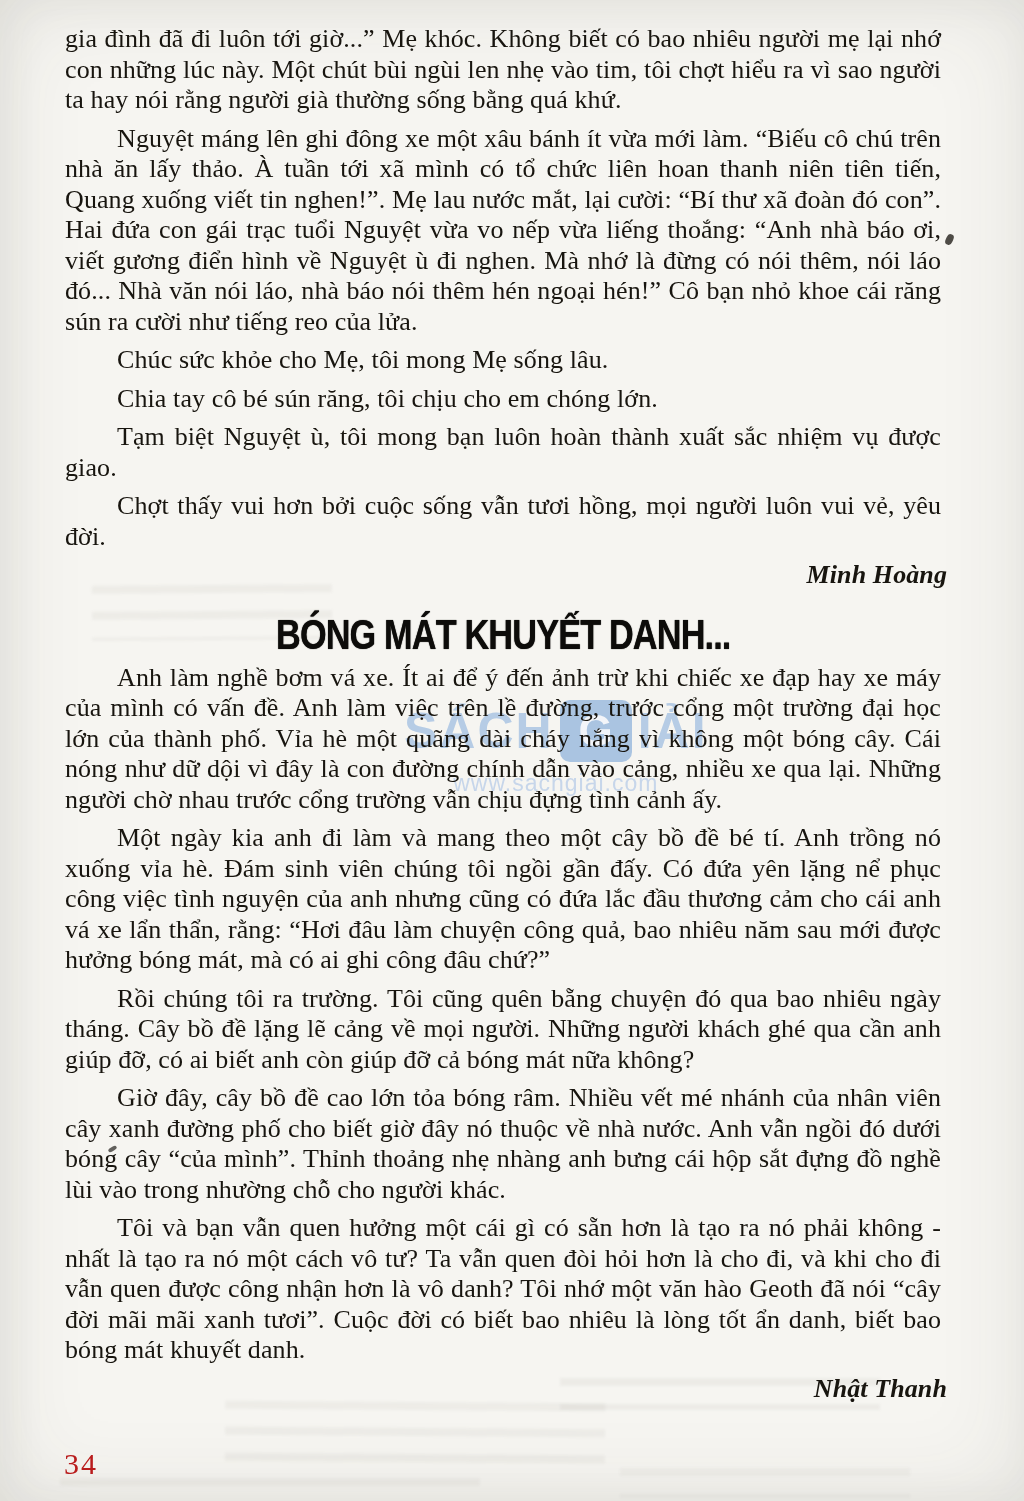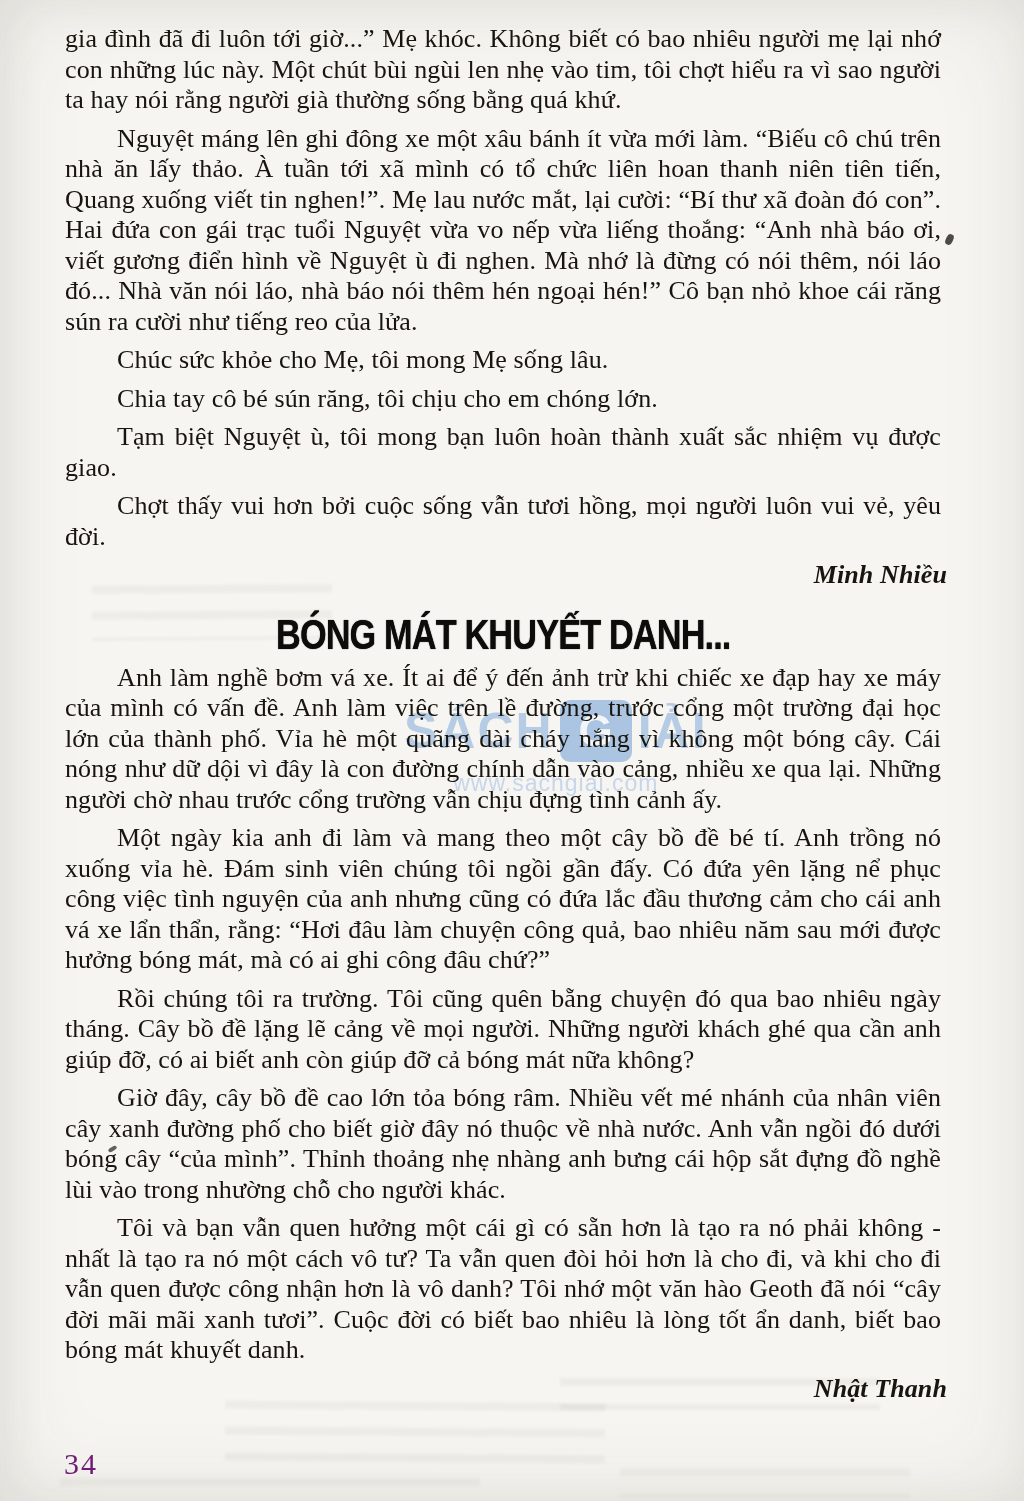--- a/index.html
+++ b/index.html
@@ -85,21 +85,21 @@
     letter-spacing:1px;
     color:#c2d3ea;
     opacity:0.9;
     text-align:center;
   }
   .text-column { z-index:1; }
   .page-number {
     position:absolute;
     left:64px; top:1447px;
     font-size:30px;
-    color:#701a75;
+    color:#b91c1c;
     letter-spacing:2px;
     z-index:1;
   }
 
   
   .smudge {
     position:absolute;
     z-index:0;
     filter:blur(1.4px);
     background:repeating-linear-gradient(180deg,
@@ -131,21 +131,21 @@
     <div class="wm-url">www.sachgiai.com</div>
   </div>
 
   <div class="text-column">
     <p class="para no-indent">gia đình đã đi luôn tới giờ...” Mẹ khóc. Không biết có bao nhiêu người mẹ lại nhớ con những lúc này. Một chút bùi ngùi len nhẹ vào tim, tôi chợt hiểu ra vì sao người ta hay nói rằng người già thường sống bằng quá khứ.</p>
     <p class="para">Nguyệt máng lên ghi đông xe một xâu bánh ít vừa mới làm. “Biếu cô chú trên nhà ăn lấy thảo. À tuần tới xã mình có tổ chức liên hoan thanh niên tiên tiến, Quang xuống viết tin nghen!”. Mẹ lau nước mắt, lại cười: “Bí thư xã đoàn đó con”. Hai đứa con gái trạc tuổi Nguyệt vừa vo nếp vừa liếng thoắng: “Anh nhà báo ơi, viết gương điển hình về Nguyệt ù đi nghen. Mà nhớ là đừng có nói thêm, nói láo đó... Nhà văn nói láo, nhà báo nói thêm hén ngoại hén!” Cô bạn nhỏ khoe cái răng sún ra cười như tiếng reo của lửa.</p>
     <p class="para">Chúc sức khỏe cho Mẹ, tôi mong Mẹ sống lâu.</p>
     <p class="para">Chia tay cô bé sún răng, tôi chịu cho em chóng lớn.</p>
     <p class="para">Tạm biệt Nguyệt ù, tôi mong bạn luôn hoàn thành xuất sắc nhiệm vụ được giao.</p>
     <p class="para">Chợt thấy vui hơn bởi cuộc sống vẫn tươi hồng, mọi người luôn vui vẻ, yêu đời.</p>
-    <p class="author">Minh Nhiều</p>
+    <p class="author">Minh Hoàng</p>
 
     <h1 class="title">
       <span class="title-inner">BÓNG MÁT KHUYẾT DANH...</span>
     </h1>
 
     <p class="para">Anh làm nghề bơm vá xe. Ít ai để ý đến ảnh trừ khi chiếc xe đạp hay xe máy của mình có vấn đề. Anh làm việc trên lề đường, trước cổng một trường đại học lớn của thành phố. Vỉa hè một quãng dài cháy nắng vì không một bóng cây. Cái nóng như dữ dội vì đây là con đường chính dẫn vào cảng, nhiều xe qua lại. Những người chờ nhau trước cổng trường vẫn chịu đựng tình cảnh ấy.</p>
     <p class="para">Một ngày kia anh đi làm và mang theo một cây bồ đề bé tí. Anh trồng nó xuống vỉa hè. Đám sinh viên chúng tôi ngồi gần đấy. Có đứa yên lặng nể phục công việc tình nguyện của anh nhưng cũng có đứa lắc đầu thương cảm cho cái anh vá xe lẩn thẩn, rằng: “Hơi đâu làm chuyện công quả, bao nhiêu năm sau mới được hưởng bóng mát, mà có ai ghi công đâu chứ?”</p>
     <p class="para">Rồi chúng tôi ra trường. Tôi cũng quên bẵng chuyện đó qua bao nhiêu ngày tháng. Cây bồ đề lặng lẽ cảng về mọi người. Những người khách ghé qua cần anh giúp đỡ, có ai biết anh còn giúp đỡ cả bóng mát nữa không?</p>
     <p class="para">Giờ đây, cây bồ đề cao lớn tỏa bóng râm. Nhiều vết mé nhánh của nhân viên cây xanh đường phố cho biết giờ đây nó thuộc về nhà nước. Anh vẫn ngồi đó dưới bóng cây “của mình”. Thỉnh thoảng nhẹ nhàng anh bưng cái hộp sắt đựng đồ nghề lùi vào trong nhường chỗ cho người khác.</p>
     <p class="para">Tôi và bạn vẫn quen hưởng một cái gì có sẵn hơn là tạo ra nó phải không - nhất là tạo ra nó một cách vô tư? Ta vẫn quen đòi hỏi hơn là cho đi, và khi cho đi vẫn quen được công nhận hơn là vô danh? Tôi nhớ một văn hào Geoth đã nói “cây đời mãi mãi xanh tươi”. Cuộc đời có biết bao nhiêu là lòng tốt ẩn danh, biết bao bóng mát khuyết danh.</p>

